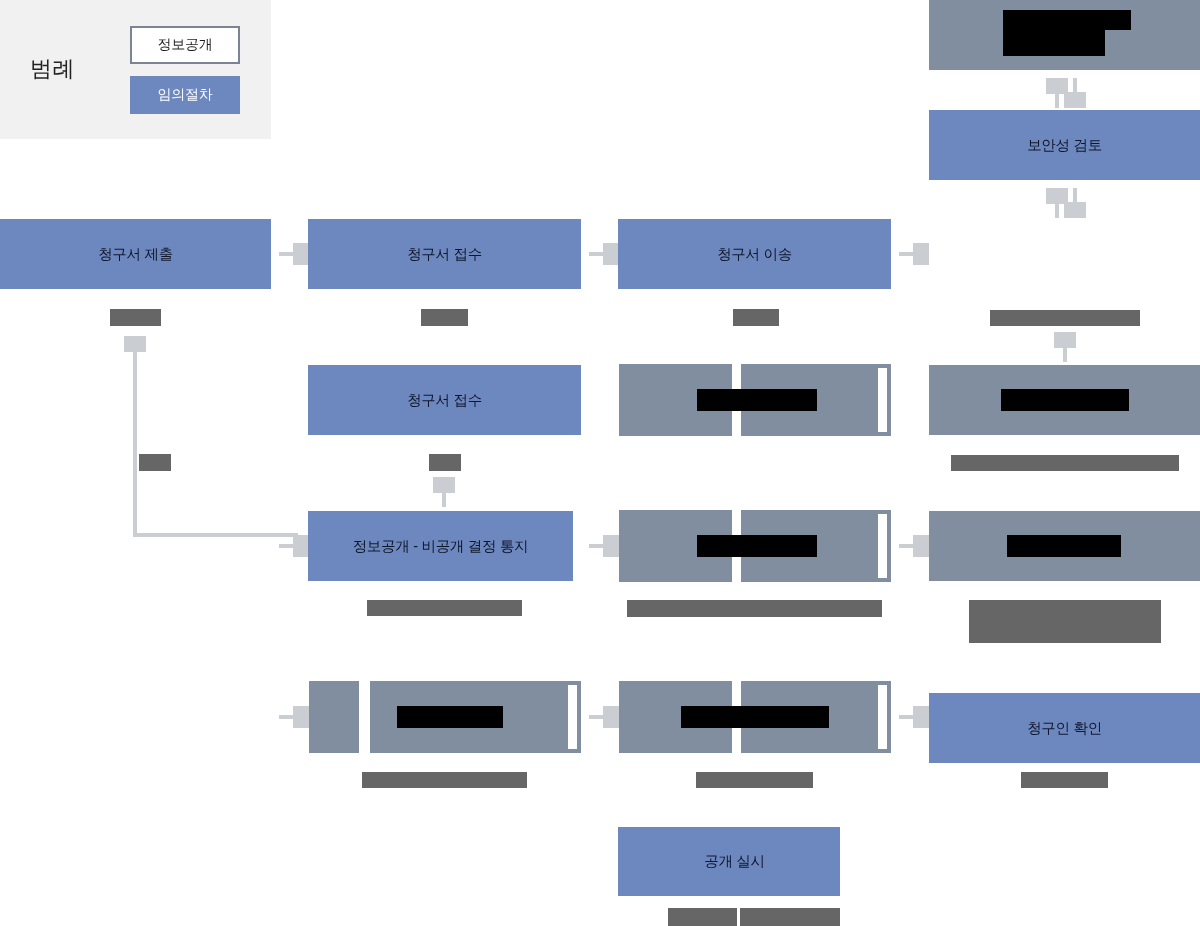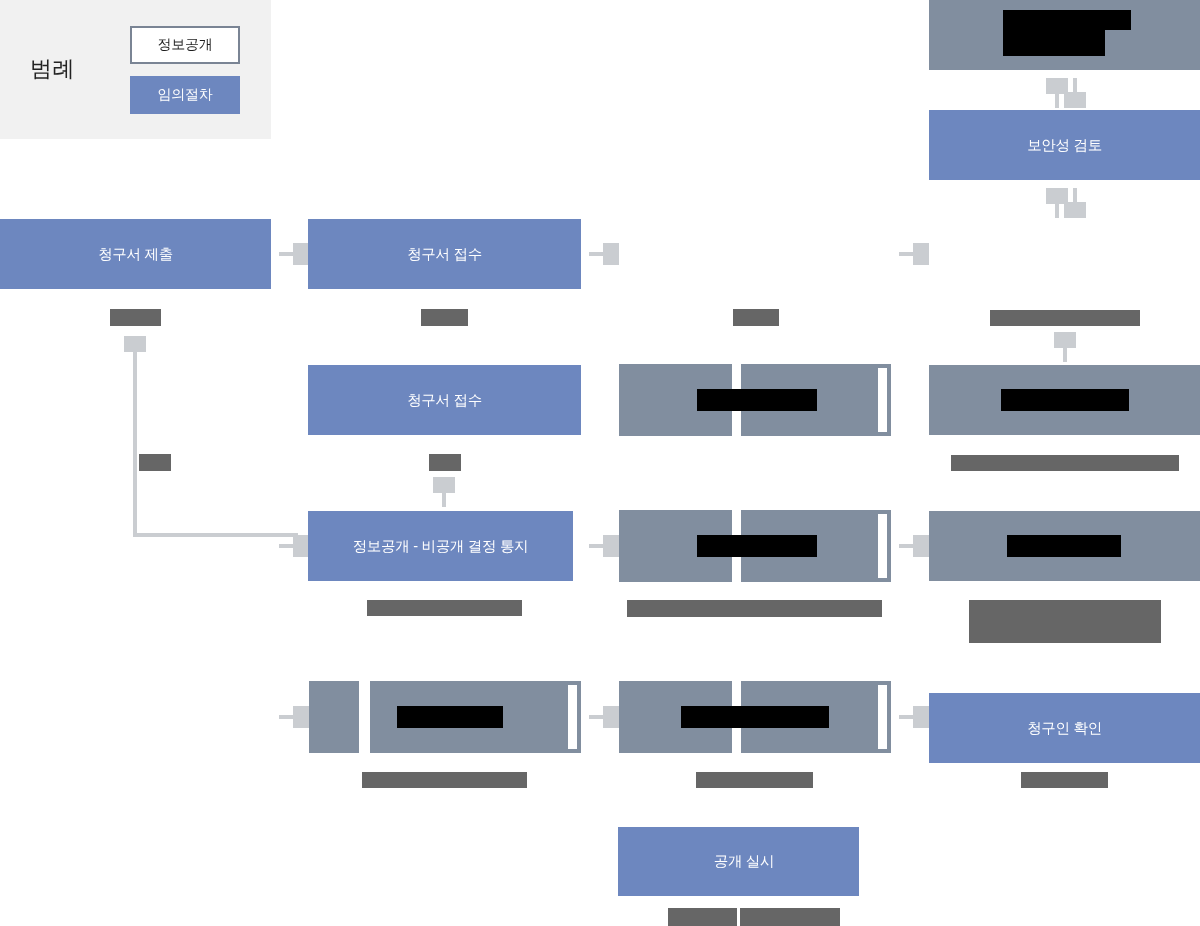--- a/index.html
+++ b/index.html
@@ -31,21 +31,21 @@
   .legend-chip.req{top:26px;background:#ffffff;border:2px solid #7a8494;color:#1d1d1d;}
   .legend-chip.opt{top:76px;background:#6d87bf;color:#ffffff;}
 
   
   .node{
     position:absolute;
     display:flex;align-items:center;justify-content:center;
     box-sizing:border-box;
   }
   .node .label{
-    font-size:14.5px;color:#ffffff;letter-spacing:-.3px;white-space:nowrap;text-align:right;
+    font-size:14.5px;color:#0f172a;letter-spacing:-.3px;white-space:nowrap;text-align:right;
   }
   .node.blue{background:#6d87bf;}
   .node.gray{background:#818e9f;}
 
   
   .vdiv{position:absolute;top:0;bottom:0;width:9px;background:#ffffff;}
   
   .redge{position:absolute;top:4px;bottom:4px;right:4px;width:9px;background:#ffffff;}
   
   .blackbar{position:absolute;background:#000000;}
@@ -122,20 +122,23 @@
   </div>
 
   <div class="node blue" style="left:308px;top:219px;width:273px;height:70px;">
     <span class="label">청구서 접수</span>
   </div>
   <div class="conn-h" style="left:589px;top:243px;width:30px;height:22px;">
     <span class="stem"></span>
       <span class="sq"></span>
   </div>
 
+  <div class="node blue" style="left:618px;top:219px;width:273px;height:70px;">
+    <span class="label">청구서 이송</span>
+  </div>
   <div class="conn-h" style="left:899px;top:243px;width:30px;height:22px;">
     <span class="stem"></span>
       <span class="sq"></span>
   </div>
 
 
   <div class="bar" style="left:110px;top:309px;width:51px;height:17px;"></div>
   <div class="bar" style="left:421px;top:309px;width:47px;height:17px;"></div>
   <div class="bar" style="left:733px;top:309px;width:46px;height:17px;"></div>
   <div class="bar" style="left:990px;top:310px;width:150px;height:16px;"></div>
@@ -236,20 +239,20 @@
       <span class="sq"></span>
   </div>
   <div class="node blue" style="left:929px;top:682px;width:271px;height:70px;margin-top:11px;">
     <span class="label">청구인 확인</span>
   </div>
 
   <div class="bar" style="left:362px;top:772px;width:165px;height:16px;"></div>
   <div class="bar" style="left:696px;top:772px;width:117px;height:16px;"></div>
   <div class="bar" style="left:1021px;top:772px;width:87px;height:16px;"></div>
 
-  <div class="node blue" style="left:618px;top:827px;width:241px;height:69px;padding-left:11px;">
+  <div class="node blue" style="left:618px;top:827px;width:222px;height:69px;padding-left:11px;">
     <span class="label">공개 실시</span>
   </div>
 
   <div class="bar" style="left:668px;top:908px;width:69px;height:18px;"></div>
   <div class="bar" style="left:740px;top:908px;width:100px;height:18px;"></div>
 
 </div>
 
 </body></html>

